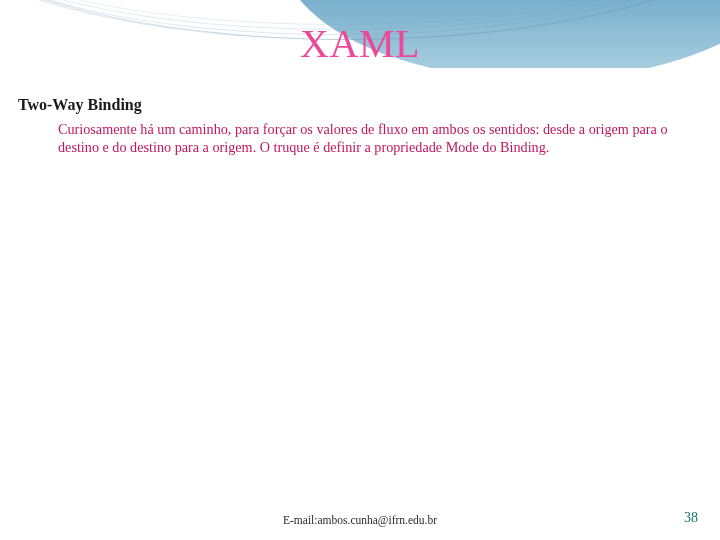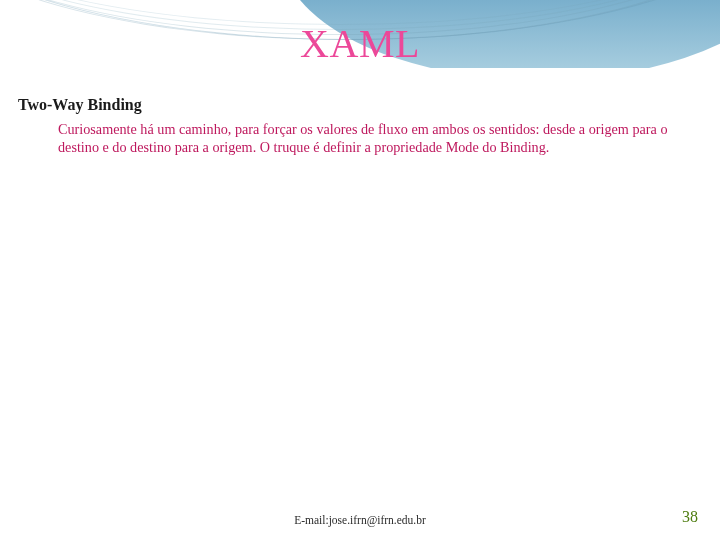--- a/index.html
+++ b/index.html
@@ -72,22 +72,22 @@
     left: 0; right: 0;
     text-align: center;
     font-size: 11.5px;
     color: #2a2a2a;
     font-family: Georgia, serif;
   }
   .page-number {
     position: absolute;
     bottom: 14px;
     right: 22px;
-    font-size: 16px;
-    color: #4d7c0f;
+    font-size: 14px;
+    color: #0f766e;
     font-family: Georgia, serif;
   }
 </style>
 </head>
 <body>
 
 <div class="top-decoration">
   <div class="top-band"></div>
   <div class="wave-line wave1"></div>
   <div class="wave-line wave2"></div>
@@ -95,15 +95,15 @@
   <div class="wave-line wave4"></div>
   <div class="wave-line wave5"></div>
 </div>
 
 <div class="slide-title">XAML</div>
 
 <div class="subtitle">Two-Way Binding</div>
 
 <div class="body-text">Curiosamente há um caminho, para forçar os valores de fluxo em ambos os sentidos: desde a origem para o destino e do destino para a origem. O truque é definir a propriedade Mode do Binding.</div>
 
-<div class="footer-email">E-mail:jose.ifrn@ifrn.edu.br</div>
+<div class="footer-email">E-mail:ambos.cunha@ifrn.edu.br</div>
 
 <div class="page-number">38</div>
 
 </body></html>

